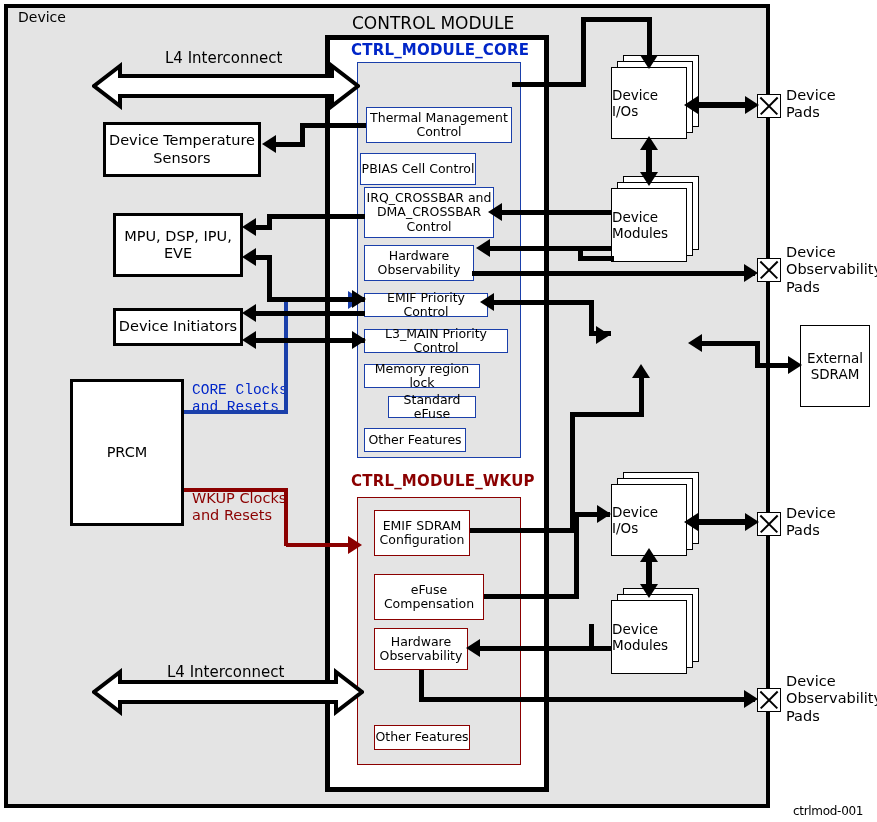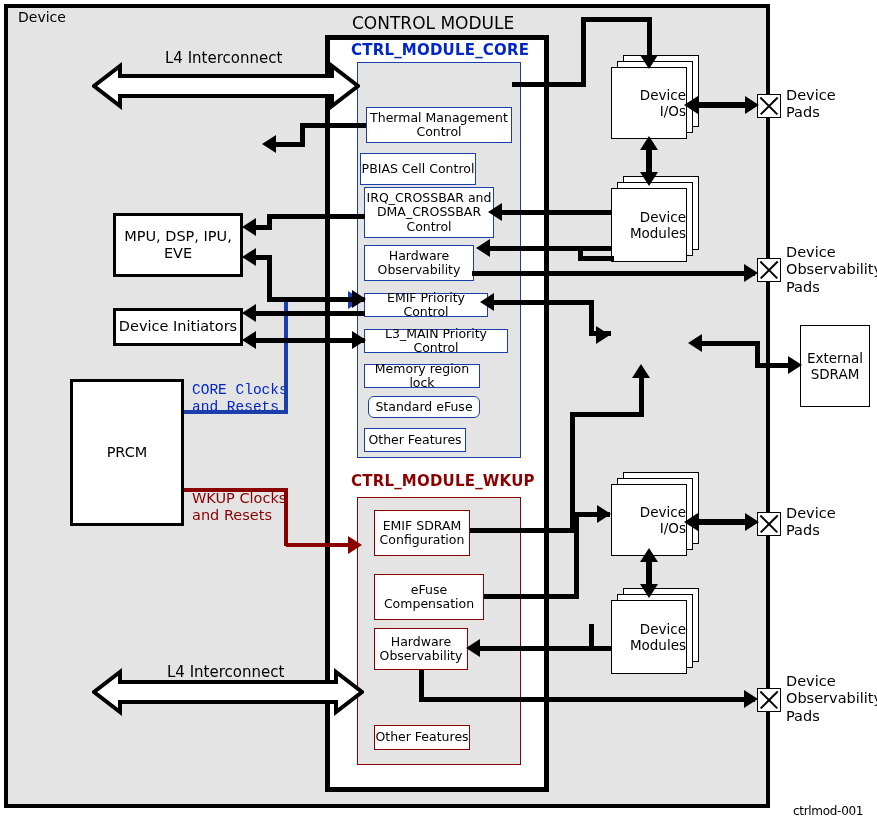--- a/index.html
+++ b/index.html
@@ -51,21 +51,21 @@
   .thinbox{
     position:absolute;background:#fff;border:1.5px solid #000;box-sizing:border-box;
     display:flex;align-items:center;justify-content:center;
     font-size:13.5px;text-align:center;line-height:1.2;color:#000;
   }
   
   .stack{position:absolute;}
   .stack .sheet{position:absolute;background:#fff;border:1.5px solid #000;box-sizing:border-box;}
   .stack .front{
     position:absolute;left:0;top:12px;background:#fff;border:1.5px solid #000;box-sizing:border-box;
-    display:flex;align-items:center;justify-content:center;text-align:right;
+    display:flex;align-items:center;justify-content:center;text-align:left;
     font-size:13.5px;line-height:1.2;color:#000;
   }
 
   
   .pad{position:absolute;width:24px;height:24px;border:1.5px solid #000;background:#fff;box-sizing:border-box;}
   .pad:before,.pad:after{content:"";position:absolute;left:-1px;top:10px;width:24px;height:1.5px;background:#000;}
   .pad:before{transform:rotate(45deg);}
   .pad:after{transform:rotate(-45deg);}
 
   
@@ -110,34 +110,36 @@
 Control</div>
   <div class="feature core" style="left:360px;top:153px;width:116px;height:32px;">PBIAS Cell Control</div>
   <div class="feature core" style="left:364px;top:187px;width:130px;height:51px;">IRQ_CROSSBAR and
 DMA_CROSSBAR
 Control</div>
   <div class="feature core" style="left:364px;top:245px;width:110px;height:36px;">Hardware
 Observability</div>
   <div class="feature core" style="left:364px;top:293px;width:124px;height:24px;">EMIF Priority Control</div>
   <div class="feature core" style="left:364px;top:329px;width:144px;height:24px;">L3_MAIN Priority Control</div>
   <div class="feature core" style="left:364px;top:364px;width:116px;height:24px;">Memory region lock</div>
-  <div class="feature core" style="left:368px;top:396px;width:112px;height:22px;border-radius:6px;">Standard eFuse</div>
+  <div class="feature core" style="left:388px;top:396px;width:88px;height:22px;">Standard eFuse</div>
   <div class="feature core" style="left:364px;top:428px;width:102px;height:24px;">Other Features</div>
 
   <div class="txt" id="wkup-title">CTRL_MODULE_WKUP</div>
   <div id="wkup-region"></div>
 
   <div class="feature wkup" style="left:374px;top:510px;width:96px;height:46px;">EMIF SDRAM
 Configuration</div>
   <div class="feature wkup" style="left:374px;top:574px;width:110px;height:46px;">eFuse
 Compensation</div>
   <div class="feature wkup" style="left:374px;top:628px;width:94px;height:42px;">Hardware
 Observability</div>
   <div class="feature wkup" style="left:374px;top:725px;width:96px;height:25px;">Other Features</div>
 
+  <div class="blkbox" style="left:103px;top:122px;width:158px;height:55px;">Device Temperature
+Sensors</div>
   <div class="blkbox" style="left:113px;top:213px;width:130px;height:64px;">MPU, DSP,
 IPU, EVE</div>
   <div class="blkbox" style="left:113px;top:308px;width:130px;height:38px;">Device Initiators</div>
   <div class="blkbox" style="left:70px;top:379px;width:114px;height:147px;">PRCM</div>
 
   <div class="stack" style="left:611px;top:55px;width:88px;height:86px;">
     <div class="sheet" style="left:12px;top:0px;width:76px;height:72px;"></div>
     <div class="sheet" style="left:6px;top:6px;width:76px;height:72px;"></div>
     <div class="front" style="width:76px;height:72px;">Device
 I/Os</div>

